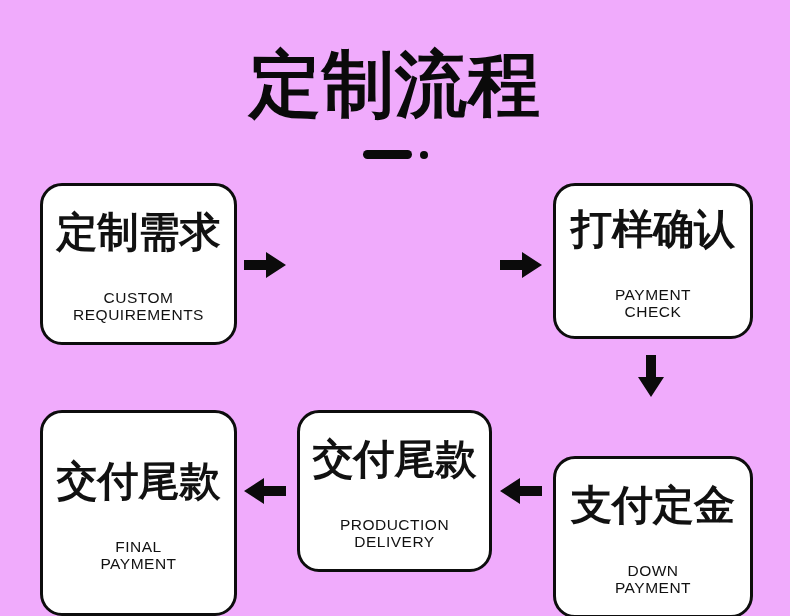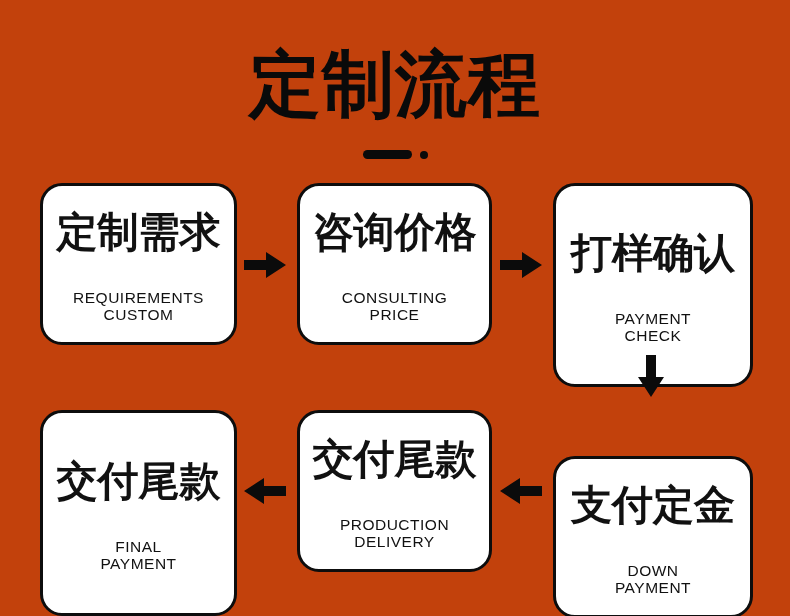--- a/index.html
+++ b/index.html
@@ -4,21 +4,21 @@
 <style>
   html, body { margin: 0; padding: 0; }
   body {
     width: 790px; height: 616px;
     background: #ffffff;
     font-family: "Liberation Sans", sans-serif;
   }
   .canvas {
     position: relative;
     width: 790px; height: 616px;
-    background: #c2410c;
+    background: #f0abfc;
     overflow: hidden;
   }
 
   
   .title {
     position: absolute;
     left: 0; right: 0; top: 40px;
     text-align: center;
     font-family: "DejaVu Serif", "Liberation Serif", serif;
     font-weight: 700;
@@ -70,21 +70,21 @@
     font-size: 15.5px;
     line-height: 17.5px;
     letter-spacing: 0.5px;
     color: #111111;
     text-align: center;
   }
   .step .en span { display: block; }
 
   .pos-1 { left: 40px;  top: 183px; width: 197px; height: 162px; }
   .pos-2 { left: 297px; top: 183px; width: 195px; height: 162px; }
-  .pos-3 { left: 553px; top: 183px; width: 200px; height: 204px; }
+  .pos-3 { left: 553px; top: 183px; width: 200px; height: 156px; }
   .pos-4 { left: 553px; top: 410px; width: 200px; height: 162px; margin-top: 46px; }
   .pos-5 { left: 297px; top: 410px; width: 195px; height: 162px; }
   .pos-6 { left: 40px;  top: 410px; width: 197px; height: 206px; }
 
   
   .arrow { position: absolute; display: block; }
   .arrow svg { display: block; }
   .arrow-a { left: 244px; top: 252px; }
   .arrow-b { left: 500px; top: 252px; }
   .arrow-c { left: 638px; top: 355px; }
@@ -96,38 +96,31 @@
 
 <div class="canvas">
 
   <div class="title">定制流程</div>
   <div class="title-dash"></div>
   <div class="title-dot"></div>
 
   <div class="step pos-1">
     <div class="zh">定制需求</div>
     <div class="en">
+      <span>CUSTOM</span>
       <span>REQUIREMENTS</span>
-      <span>CUSTOM</span>
     </div>
   </div>
 
   <div class="arrow arrow-a">
     <svg width="42" height="26" viewBox="0 0 42 26" xmlns="http://www.w3.org/2000/svg">
       <polygon points="0,8 22,8 22,0 42,13 22,26 22,18 0,18" fill="#0b0b0b"></polygon>
     </svg>
   </div>
 
-  <div class="step pos-2">
-    <div class="zh">咨询价格</div>
-    <div class="en">
-      <span>CONSULTING</span>
-      <span>PRICE</span>
-    </div>
-  </div>
 
   <div class="arrow arrow-b">
     <svg width="42" height="26" viewBox="0 0 42 26" xmlns="http://www.w3.org/2000/svg">
       <polygon points="0,8 22,8 22,0 42,13 22,26 22,18 0,18" fill="#0b0b0b"></polygon>
     </svg>
   </div>
 
   <div class="step pos-3">
     <div class="zh">打样确认</div>
     <div class="en">

